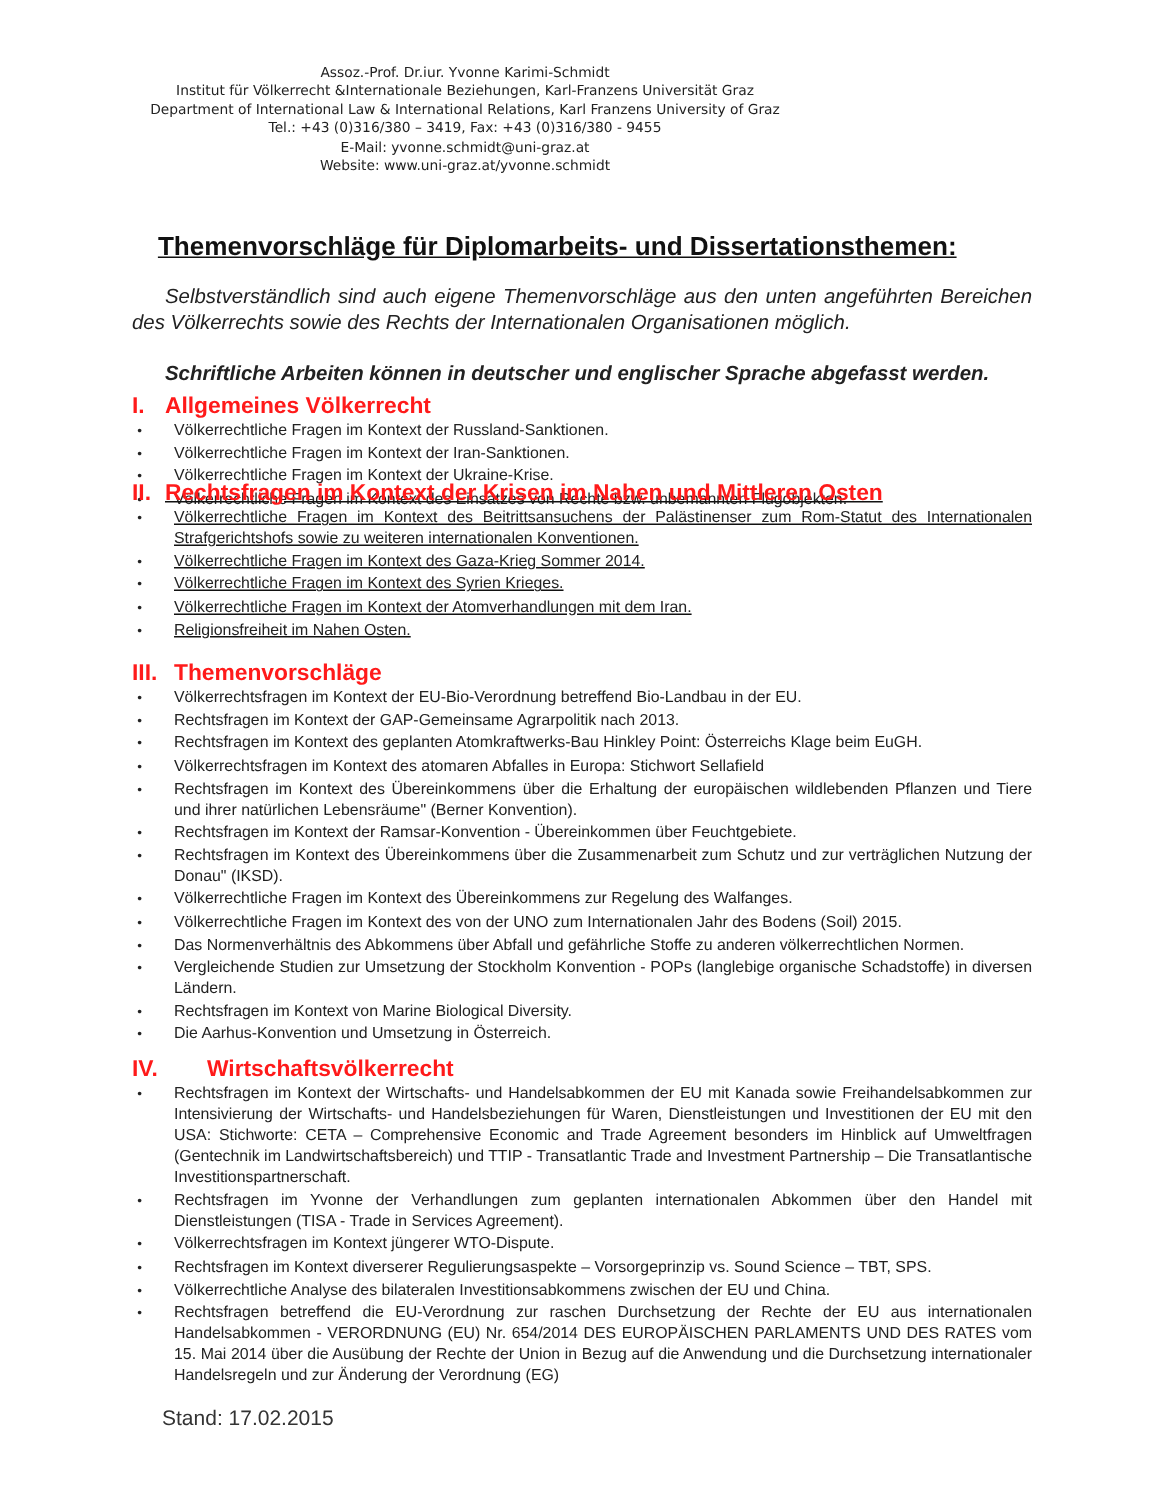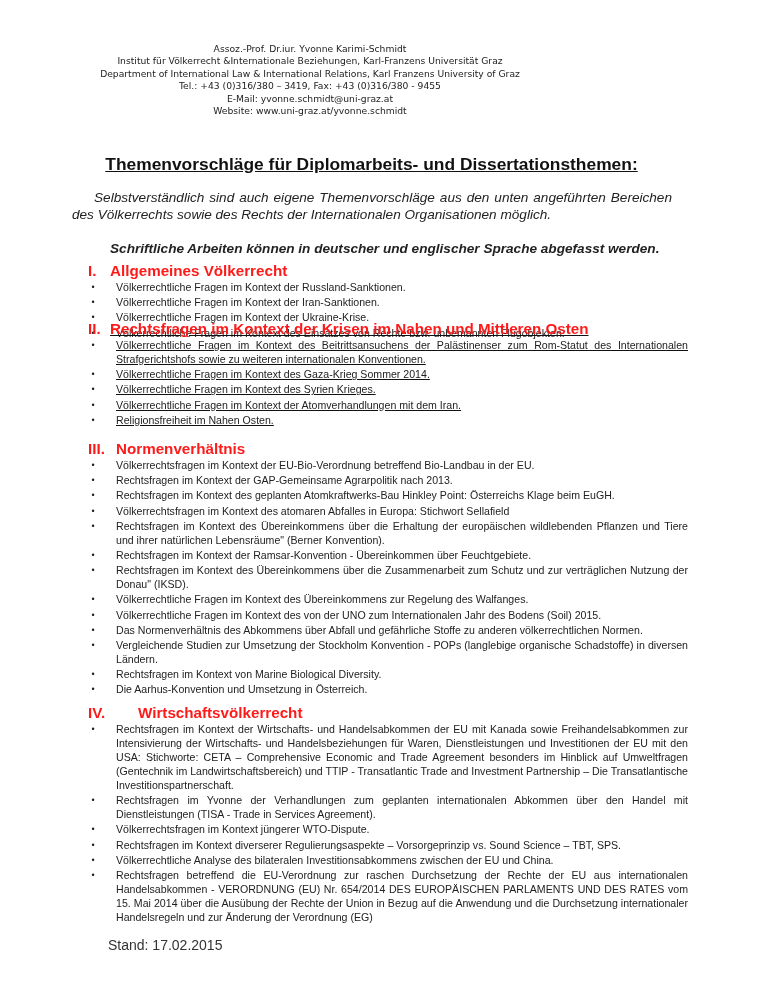--- a/index.html
+++ b/index.html
@@ -4,21 +4,21 @@
 <style>
   html, body { margin: 0; padding: 0; background: #ffffff; }
   body { width: 768px; height: 994px; position: relative; overflow: hidden; color: #111; }
   .page { position: absolute; left: 0; top: 0; width: 768px; height: 994px; }
   .header { position: absolute; top: 43px; left: 0; width: 620px; text-align: center;
             font-family: "DejaVu Sans", sans-serif; font-size: 9.2px; line-height: 12.4px; color: #222; }
   .header div { white-space: nowrap; }
   .title { position: absolute; top: 154px; left: 0; width: 743px; text-align: center;
            font-family: "Liberation Sans", sans-serif; font-weight: bold; font-size: 17.4px;
            text-decoration: underline; color: #111; }
-  .intro { position: absolute; left: 72px; width: 600px; font-family: "Liberation Sans", sans-serif;
+  .intro { position: absolute; left: 88px; width: 600px; font-family: "Liberation Sans", sans-serif;
            font-style: italic; font-size: 13.6px; line-height: 17px; text-align: justify; color: #222; }
   .intro1 { top: 189px; text-indent: 22px; }
   .intro2 { top: 240px; left: 110px; width: 580px; font-weight: bold; }
   .section { position: absolute; left: 88px; width: 600px; font-family: "Liberation Sans", sans-serif; }
   .sec-h { font-weight: bold; color: #ff1a1a; font-size: 15.2px; line-height: 18px; white-space: nowrap; }
   .sec-h .num { display: inline-block; }
   ul { list-style: none; margin: 0; padding: 0; }
   li { position: relative; padding-left: 28px; font-size: 10.6px; line-height: 14px; color: #222;
        text-align: justify; margin-bottom: 1.2px; }
   li .bullet { position: absolute; left: 0; top: 0; width: 10px; text-align: center; font-size: 9px; }
@@ -64,21 +64,21 @@
       <li><span class="bullet">•</span><span>Völkerrechtliche Fragen im Kontext des Beitrittsansuchens der Palästinenser zum Rom-Statut des Internationalen Strafgerichtshofs sowie zu weiteren internationalen Konventionen.</span></li>
       <li><span class="bullet">•</span><span>Völkerrechtliche Fragen im Kontext des Gaza-Krieg Sommer 2014.</span></li>
       <li><span class="bullet">•</span><span>Völkerrechtliche Fragen im Kontext des Syrien Krieges.</span></li>
       <li><span class="bullet">•</span><span>Völkerrechtliche Fragen im Kontext der Atomverhandlungen mit dem Iran.</span></li>
       <li><span class="bullet">•</span><span>Religionsfreiheit im Nahen Osten.</span></li>
     </ul>
   </div>
 
   <div class="section" style="top:440px;">
     <div class="sec-h">
-      <span class="num" style="width:28px;">III.</span><span>Normenverhältnis</span>
+      <span class="num" style="width:28px;">III.</span><span>Themenvorschläge</span>
     </div>
     <ul>
       <li><span class="bullet">•</span><span>Völkerrechtsfragen im Kontext der EU-Bio-Verordnung betreffend Bio-Landbau in der EU.</span></li>
       <li><span class="bullet">•</span><span>Rechtsfragen im Kontext der GAP-Gemeinsame Agrarpolitik nach 2013.</span></li>
       <li><span class="bullet">•</span><span>Rechtsfragen im Kontext des geplanten Atomkraftwerks-Bau Hinkley Point: Österreichs Klage beim EuGH.</span></li>
       <li><span class="bullet">•</span><span>Völkerrechtsfragen im Kontext des atomaren Abfalles in Europa: Stichwort Sellafield</span></li>
       <li><span class="bullet">•</span><span>Rechtsfragen im Kontext des Übereinkommens über die Erhaltung der europäischen wildlebenden Pflanzen und Tiere und ihrer natürlichen Lebensräume" (Berner Konvention).</span></li>
       <li><span class="bullet">•</span><span>Rechtsfragen im Kontext der Ramsar-Konvention - Übereinkommen über Feuchtgebiete.</span></li>
       <li><span class="bullet">•</span><span>Rechtsfragen im Kontext des Übereinkommens über die Zusammenarbeit zum Schutz und zur verträglichen Nutzung der Donau" (IKSD).</span></li>
       <li><span class="bullet">•</span><span>Völkerrechtliche Fragen im Kontext des Übereinkommens zur Regelung des Walfanges.</span></li>

